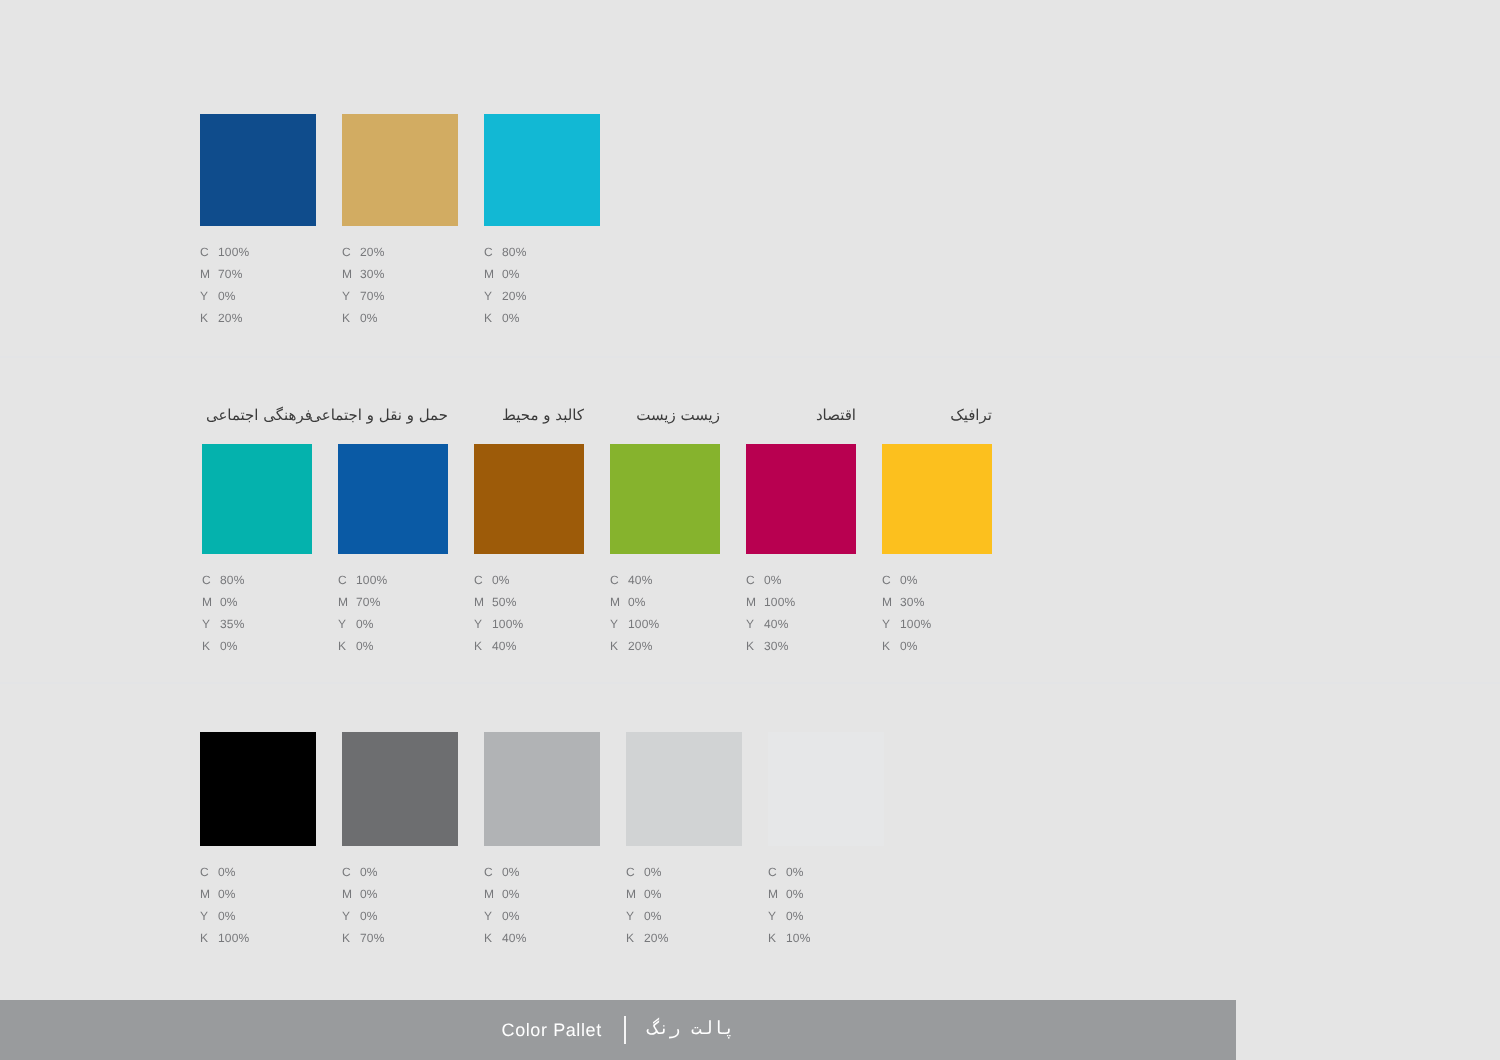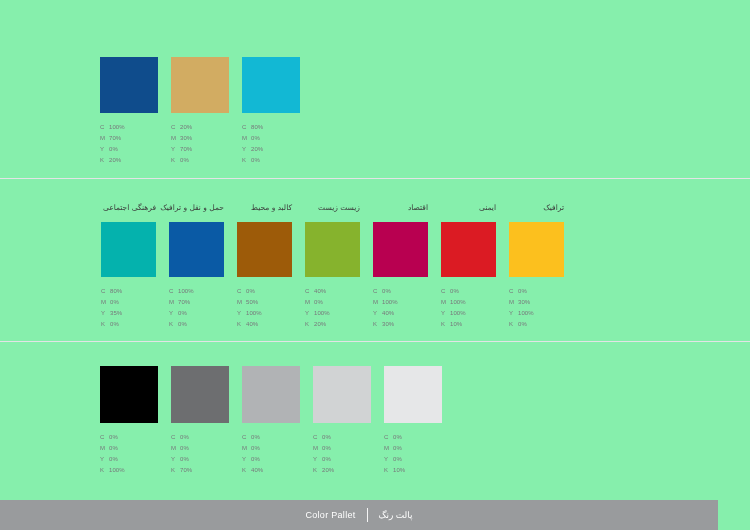--- a/index.html
+++ b/index.html
@@ -12,21 +12,21 @@
     background: #ffffff;
     font-family: "Liberation Sans", "DejaVu Sans", sans-serif;
     overflow: hidden;
     position: relative;
   }
 
   .page {
     position: relative;
     width: 750px;
     height: 530px;
-    background: #86efac;
+    background: #e5e5e5;
   }
 
   
   .divider {
     position: absolute;
     left: 0;
     width: 750px;
     height: 1px;
     background: #e3e4e6;
   }
@@ -96,21 +96,21 @@
   }
   .cmyk-val {
     flex: 0 0 auto;
   }
 
   
   .footer-bar {
     position: absolute;
     left: 0;
     top: 500px;
-    width: 718px;
+    width: 618px;
     height: 30px;
     background: #999b9d;
     display: flex;
     align-items: center;
     justify-content: center;
     gap: 11px;
   }
   .footer-en {
     font-size: 9px;
     color: #ffffff;
@@ -119,21 +119,21 @@
   .footer-sep {
     width: 1px;
     height: 14px;
     background: #ffffff;
     opacity: 0.9;
   }
   .footer-fa {
     font-size: 9px;
     color: #ffffff;
     direction: rtl;
-    font-family: Liberation Serif, serif;
+    font-family: Liberation Mono, monospace;
   }
 </style>
 </head>
 <body>
 
 <div class="page">
 
   <div class="divider d1"></div>
   <div class="divider d2"></div>
 
@@ -225,21 +225,21 @@
             <span class="cmyk-val">35%</span>
           </div>
           <div class="cmyk-line">
             <span class="cmyk-key">K</span>
             <span class="cmyk-val">0%</span>
           </div>
         </div>
       </div>
       <div class="swatch-cell">
         <div class="label-holder">
-          <div class="cat-label">حمل و نقل و ترافیک</div>
+          <div class="cat-label">حمل و نقل و اجتماعی</div>
         </div>
         <div class="swatch-chip" style="background: rgb(10, 90, 165);"></div>
         <div class="cmyk-block">
           <div class="cmyk-line">
             <span class="cmyk-key">C</span>
             <span class="cmyk-val">100%</span>
           </div>
           <div class="cmyk-line">
             <span class="cmyk-key">M</span>
             <span class="cmyk-val">70%</span>
@@ -316,44 +316,20 @@
             <span class="cmyk-key">M</span>
             <span class="cmyk-val">100%</span>
           </div>
           <div class="cmyk-line">
             <span class="cmyk-key">Y</span>
             <span class="cmyk-val">40%</span>
           </div>
           <div class="cmyk-line">
             <span class="cmyk-key">K</span>
             <span class="cmyk-val">30%</span>
-          </div>
-        </div>
-      </div>
-      <div class="swatch-cell">
-        <div class="label-holder">
-          <div class="cat-label">ایمنی</div>
-        </div>
-        <div class="swatch-chip" style="background: rgb(219, 27, 35);"></div>
-        <div class="cmyk-block">
-          <div class="cmyk-line">
-            <span class="cmyk-key">C</span>
-            <span class="cmyk-val">0%</span>
-          </div>
-          <div class="cmyk-line">
-            <span class="cmyk-key">M</span>
-            <span class="cmyk-val">100%</span>
-          </div>
-          <div class="cmyk-line">
-            <span class="cmyk-key">Y</span>
-            <span class="cmyk-val">100%</span>
-          </div>
-          <div class="cmyk-line">
-            <span class="cmyk-key">K</span>
-            <span class="cmyk-val">10%</span>
           </div>
         </div>
       </div>
       <div class="swatch-cell">
         <div class="label-holder">
           <div class="cat-label">ترافیک</div>
         </div>
         <div class="swatch-chip" style="background: rgb(252, 192, 30);"></div>
         <div class="cmyk-block">
           <div class="cmyk-line">

